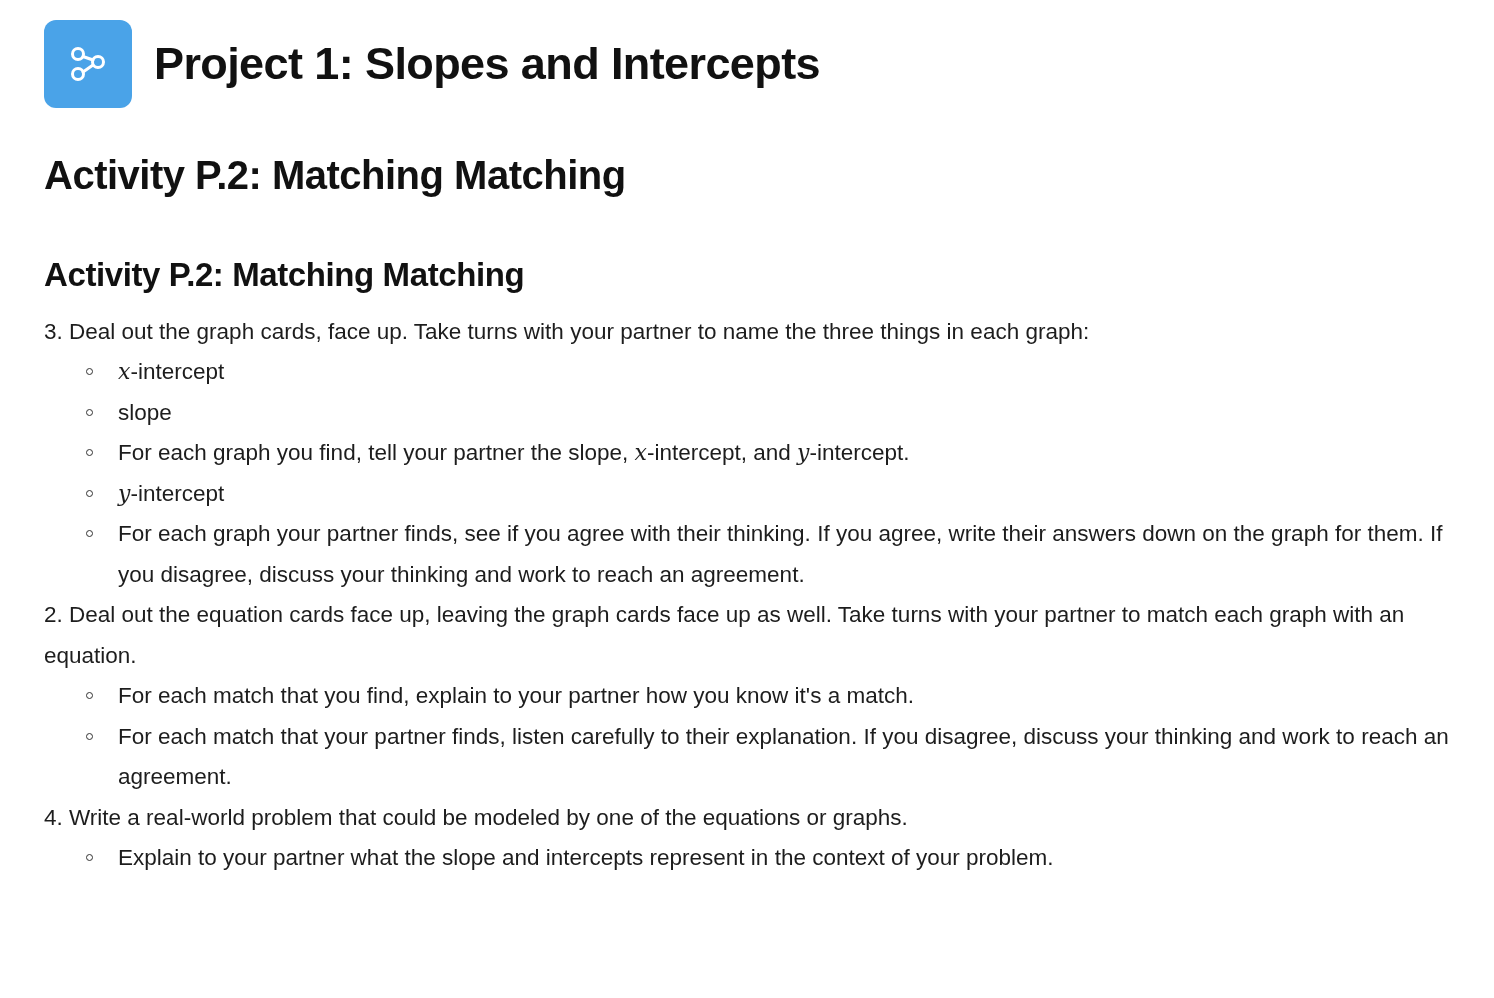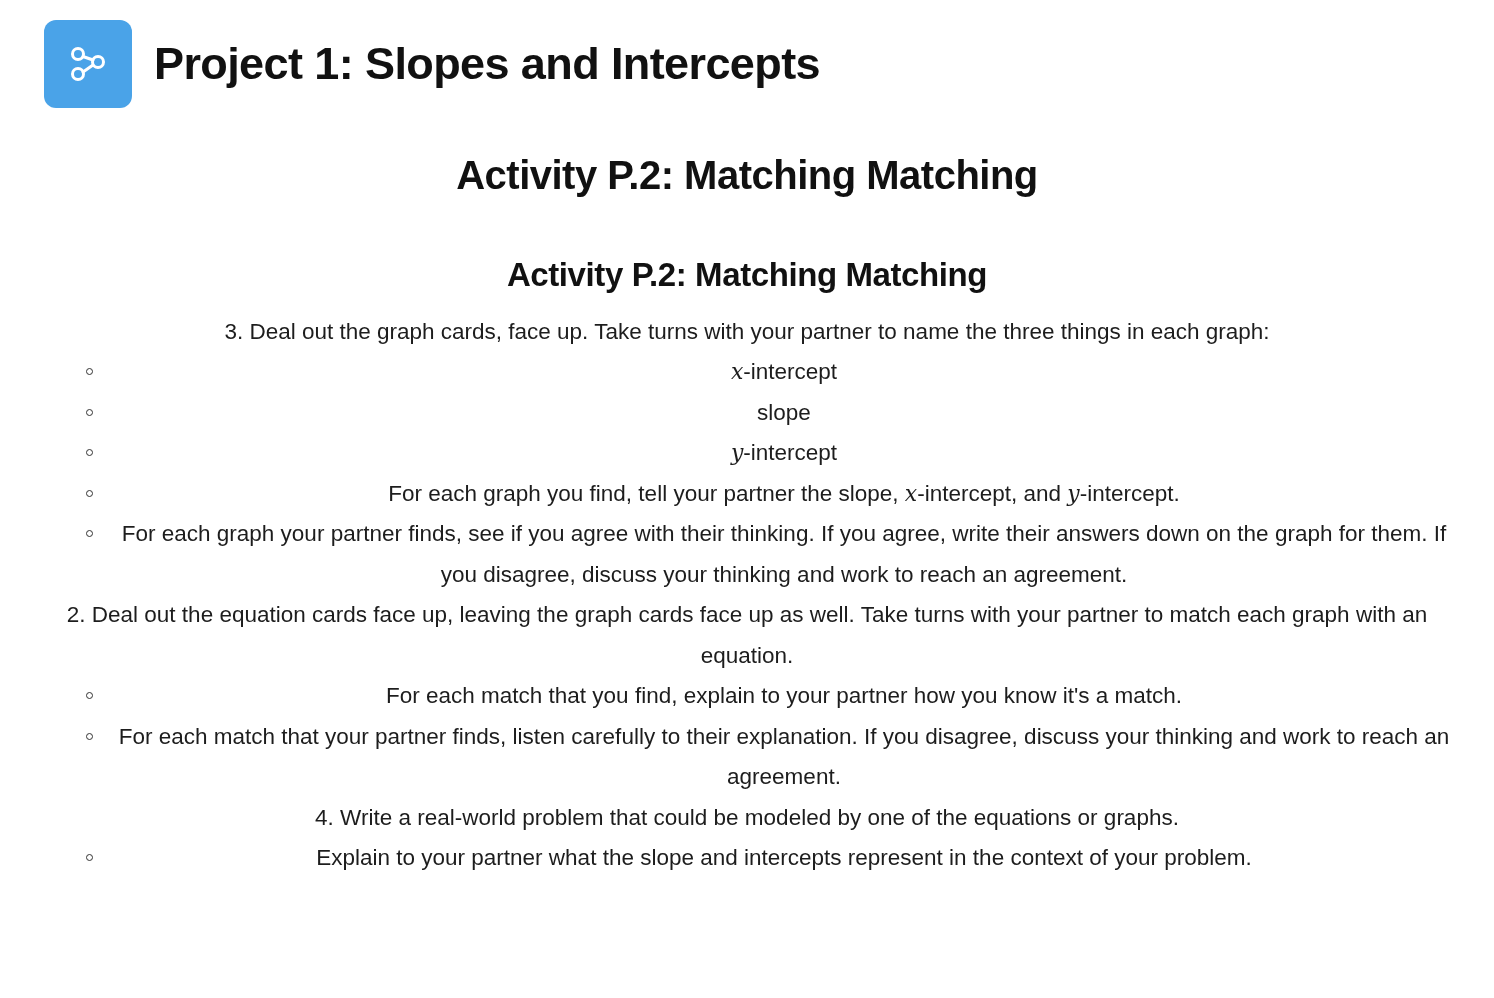--- a/index.html
+++ b/index.html
@@ -11,21 +11,20 @@
     width: 1494px;
     height: 998px;
     font-family: "Liberation Sans", sans-serif;
     color: #1a1a1a;
     -webkit-font-smoothing: antialiased;
     overflow: hidden;
   }
   .page {
     padding: 16px 44px 0 44px;
     box-sizing: border-box;
-    text-align: center;
   }
 
   
   .doc-header {
     display: flex;
     align-items: center;
     gap: 22px;
     margin-top: 4px;
   }
   .doc-icon {
@@ -128,22 +127,22 @@
   <h2 class="section-title">Activity P.2: Matching Matching</h2>
 
   <h3 class="sub-title">Activity P.2: Matching Matching</h3>
 
   <div class="steps">
       <div class="step">
         <span class="step-text">3. Deal out the graph cards, face up. Take turns with your partner to name the three things in each graph:</span>
         <ul class="bullets">
           <li><span class="math">x</span><span>-intercept</span></li>
           <li><span>slope</span></li>
+          <li><span>For each graph you find, tell your partner the slope, </span><span class="math">x</span><span>-intercept, and </span><span class="math">y</span><span>-intercept.</span></li>
           <li><span class="math">y</span><span>-intercept</span></li>
-          <li><span>For each graph you find, tell your partner the slope, </span><span class="math">x</span><span>-intercept, and </span><span class="math">y</span><span>-intercept.</span></li>
           <li><span>For each graph your partner finds, see if you agree with their thinking. If you agree, write their answers down on the graph for them. If you disagree, discuss your thinking and work to reach an agreement.</span></li>
         </ul>
       </div>
       <div class="step">
         <span class="step-text">2. Deal out the equation cards face up, leaving the graph cards face up as well. Take turns with your partner to match each graph with an equation.</span>
         <ul class="bullets">
           <li><span>For each match that you find, explain to your partner how you know it's a match.</span></li>
           <li><span>For each match that your partner finds, listen carefully to their explanation. If you disagree, discuss your thinking and work to reach an agreement.</span></li>
         </ul>
       </div>

